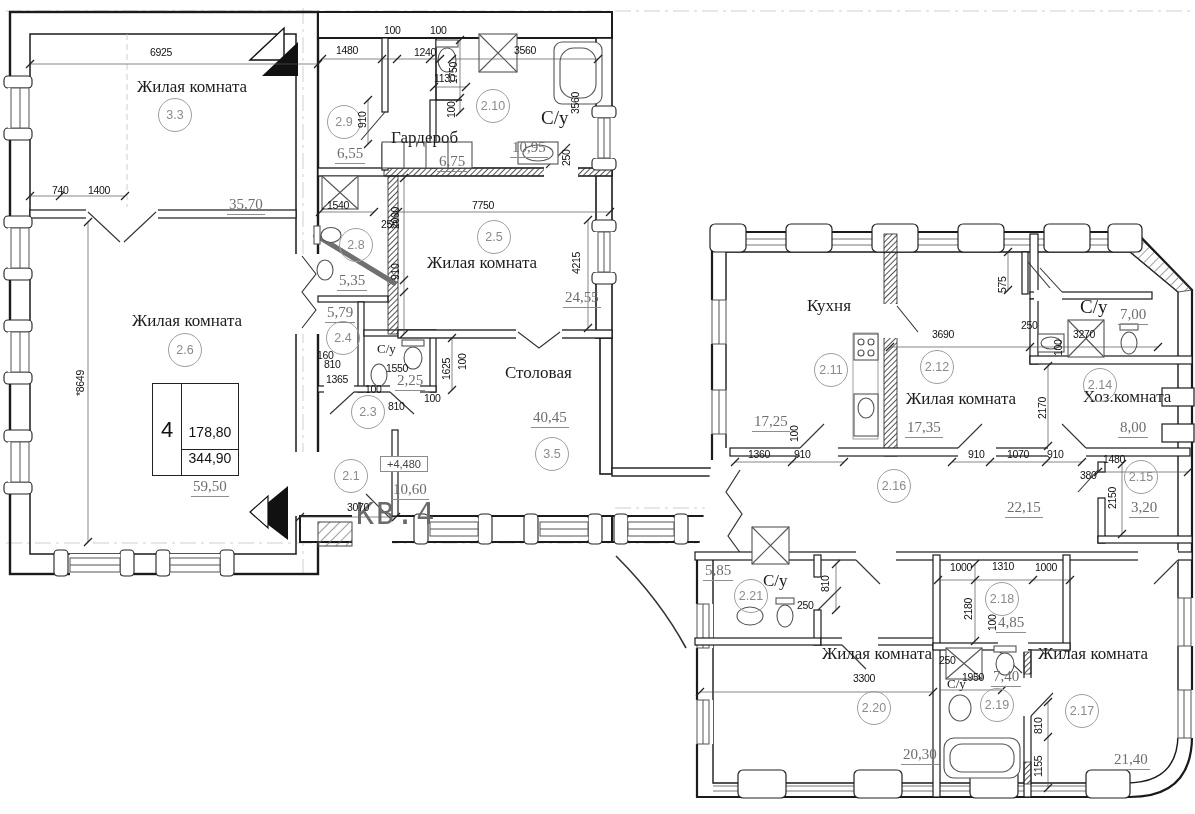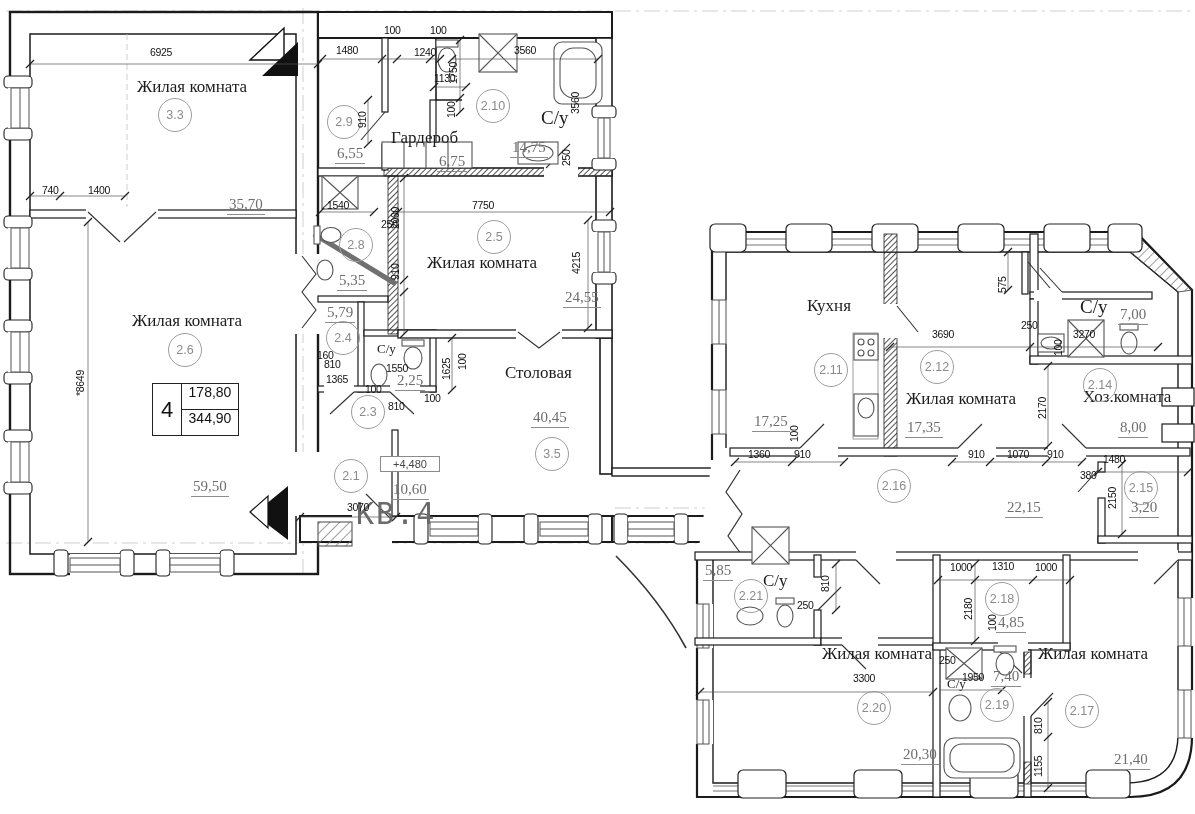--- a/index.html
+++ b/index.html
@@ -13,27 +13,27 @@
         color:#8b8b8b;font:12.5px "Liberation Sans",sans-serif;display:flex;align-items:center;
         justify-content:center;box-sizing:border-box;background:transparent;}
   .area{position:absolute;font:15px "Liberation Serif",serif;color:#6e6e6e;
         border-bottom:1.2px solid #8d8d8d;padding:0 2px 1px;white-space:nowrap;}
   .dim{position:absolute;font:10.5px "Liberation Sans",sans-serif;color:#111;
        white-space:nowrap;letter-spacing:-0.3px;}
   .dim.v{transform:rotate(-90deg);transform-origin:left top;}
   .kv{position:absolute;left:356px;top:496px;font:30px "DejaVu Sans Mono",monospace;
       color:#6a6a6a;letter-spacing:2px;}
   .lvl{position:absolute;left:380px;top:456px;font:11px "Liberation Sans",sans-serif;color:#444;
-       border:1px solid #8a8a8a;background:#fff;padding:1px 12px;}
+       border:1px solid #8a8a8a;background:#fff;padding:1px 6px;}
   .tb{position:absolute;left:152px;top:383px;display:flex;border:1.6px solid #222;background:#fff;}
   .tb-num{width:28px;display:flex;align-items:center;justify-content:center;
           font:22px "Liberation Sans",sans-serif;color:#111;border-right:1.6px solid #222;}
   .tb-vals div{width:56px;height:25px;line-height:25px;text-align:center;
                font:14px "Liberation Sans",sans-serif;color:#111;}
-  .tb-vals div:first-child{border-bottom:1.6px solid #222;}
+  .tb-vals div:first-child{border-bottom:1.6px solid #222;margin-top:40px;}
 </style>
 </head>
 <body>
 
 <div class="stage">
 
 <svg width="1195" height="814" viewBox="0 0 1195 814">
 <defs>
   <pattern id="ht" width="7" height="7" patternUnits="userSpaceOnUse" patternTransform="rotate(45)">
     <line x1="0" y1="0" x2="0" y2="7" stroke="#777" stroke-width="1.4"></line>
@@ -461,21 +461,21 @@
 <span class="area" style="left:191px;top:478px">59,50</span>
 
 <div class="rnum" style="left:327px;top:105px">2.9</div>
 <span class="area" style="left:335px;top:145px">6,55</span>
 
 <span class="rname" style="left:391px;top:128px">Гардероб</span>
 <span class="area" style="left:437px;top:153px">6,75</span>
 
 <span class="rname big" style="left:541px;top:107px">С/у</span>
 <div class="rnum" style="left:476px;top:89px">2.10</div>
-<span class="area" style="left:510px;top:139px">14,75</span>
+<span class="area" style="left:510px;top:139px">10,95</span>
 
 <div class="rnum" style="left:339px;top:228px">2.8</div>
 <span class="area" style="left:337px;top:272px">5,35</span>
 
 <span class="rname" style="left:427px;top:253px">Жилая комната</span>
 <div class="rnum" style="left:477px;top:220px">2.5</div>
 <span class="area" style="left:563px;top:289px">24,55</span>
 
 <div class="rnum" style="left:326px;top:321px">2.4</div>
 <span class="area" style="left:325px;top:304px">5,79</span>
@@ -499,21 +499,21 @@
 <div class="rnum" style="left:920px;top:350px">2.12</div>
 <span class="area" style="left:905px;top:419px">17,35</span>
 
 <span class="rname big" style="left:1080px;top:296px">С/у</span>
 <span class="area" style="left:1118px;top:306px">7,00</span>
 
 <span class="rname" style="left:1083px;top:387px">Хоз.комната</span>
 <div class="rnum" style="left:1083px;top:368px">2.14</div>
 <span class="area" style="left:1118px;top:419px">8,00</span>
 
-<div class="rnum" style="left:1124px;top:471px">2.15</div>
+<div class="rnum" style="left:1124px;top:460px">2.15</div>
 <span class="area" style="left:1129px;top:499px">3,20</span>
 
 <div class="rnum" style="left:877px;top:469px">2.16</div>
 <span class="area" style="left:1005px;top:499px">22,15</span>
 
 <span class="rname" style="left:763px;top:571px">С/у</span>
 <div class="rnum" style="left:734px;top:579px">2.21</div>
 <span class="area" style="left:703px;top:562px">5,85</span>
 
 <div class="rnum" style="left:985px;top:582px">2.18</div>
@@ -535,21 +535,21 @@
 <span class="lvl">+4,480</span>
 <div class="tb">
   <div class="tb-num">4</div>
   <div class="tb-vals">
     <div>178,80</div>
     <div>344,90</div>
   </div>
 </div>
 
 <span class="dim" style="left:150px;top:46px">6925</span>
-<span class="dim" style="left:42px;top:184px">740</span>
+<span class="dim" style="left:52px;top:184px">740</span>
 <span class="dim" style="left:88px;top:184px">1400</span>
 <span class="dim v" style="left:74px;top:396px">*8649</span>
 <span class="dim" style="left:336px;top:44px">1480</span>
 <span class="dim" style="left:384px;top:24px">100</span>
 <span class="dim" style="left:414px;top:46px">1240</span>
 <span class="dim" style="left:430px;top:24px">100</span>
 <span class="dim v" style="left:447px;top:84px">1750</span>
 <span class="dim" style="left:434px;top:72px">1130</span>
 <span class="dim" style="left:514px;top:44px">3560</span>
 <span class="dim v" style="left:569px;top:114px">3560</span>

